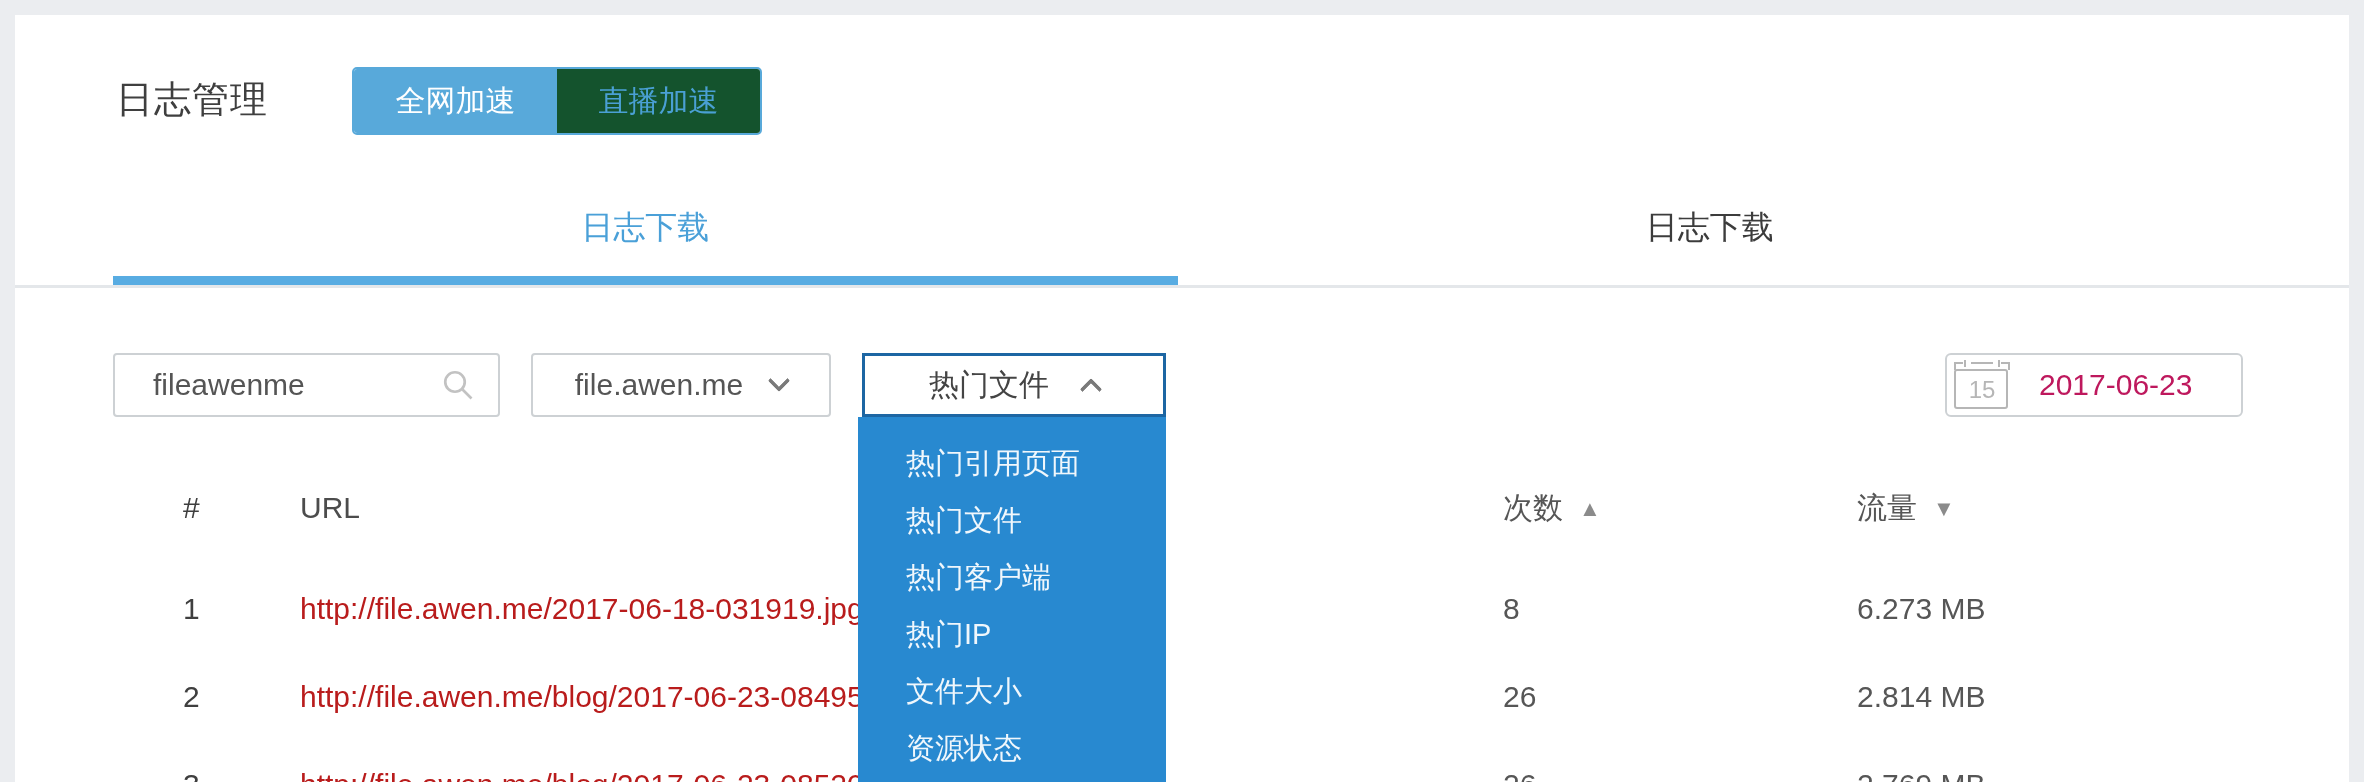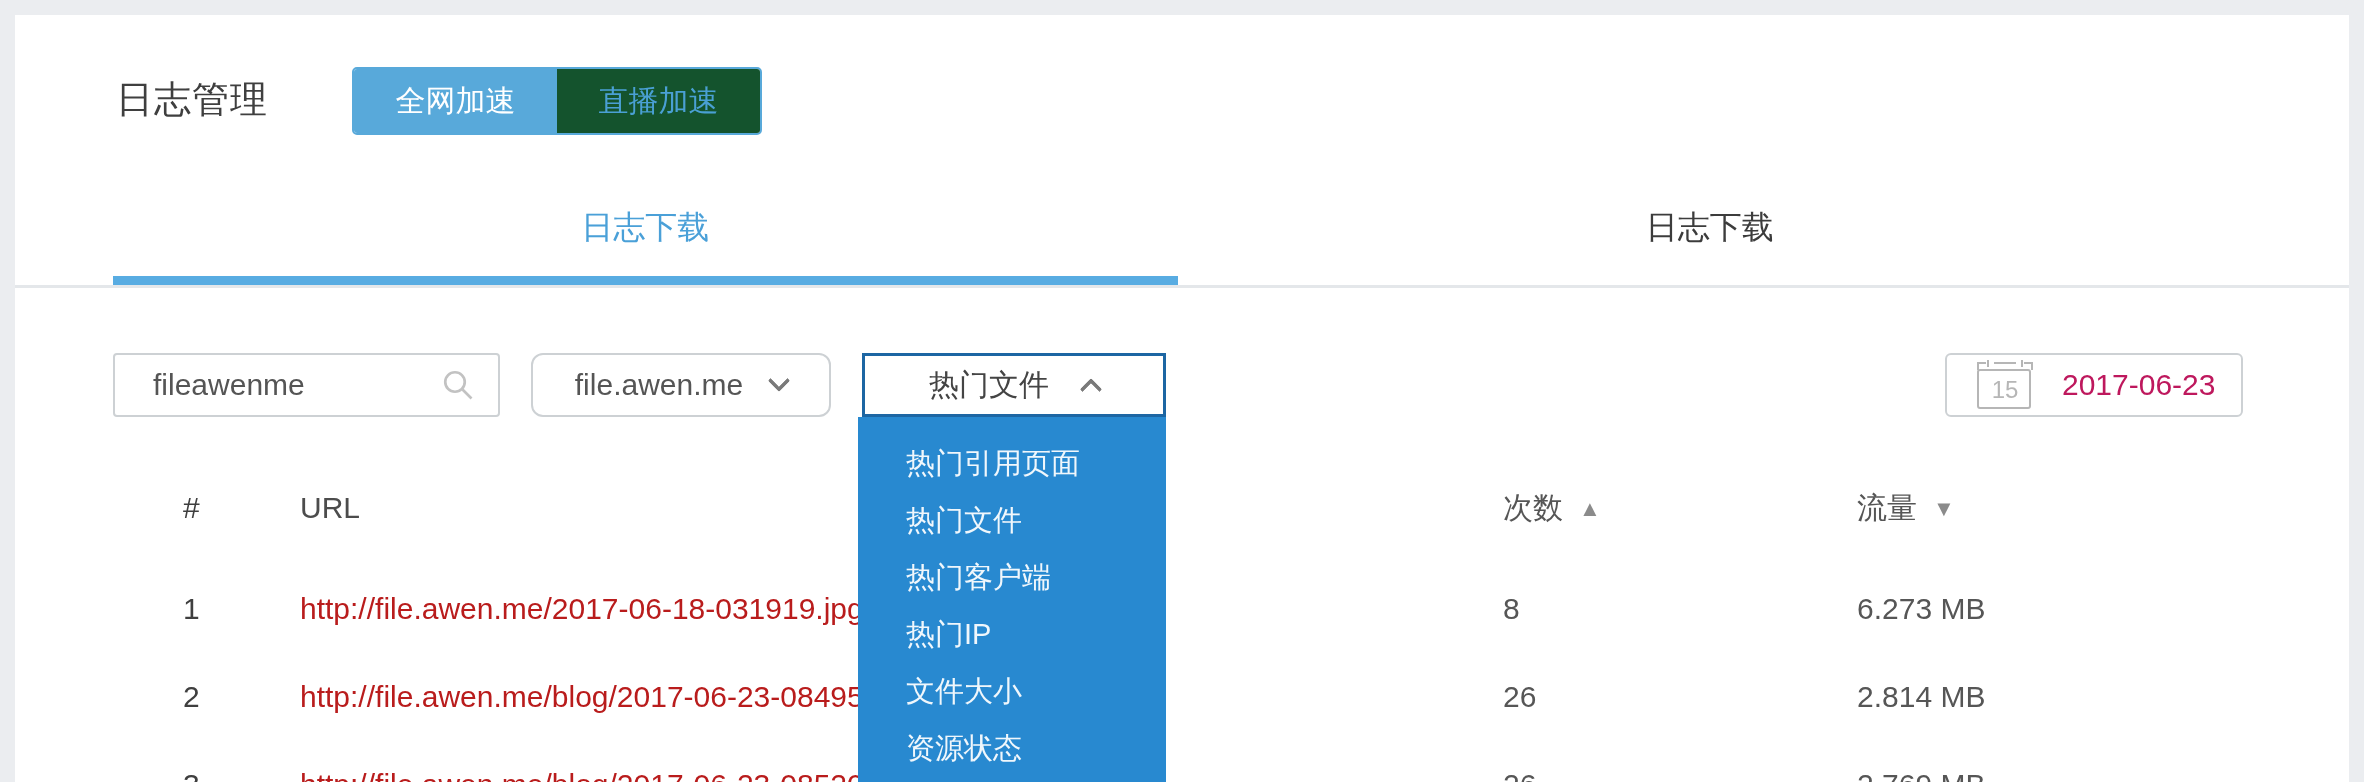--- a/index.html
+++ b/index.html
@@ -55,37 +55,37 @@
     border:2px solid #cdd1d4; border-radius:4px;
     display:flex; align-items:center; font-size:30px; color:#555;
   }
   .search-box { left:98px; width:387px; padding:0 22px 0 38px; }
   .search-box input {
     border:none; outline:none; flex:1; font-size:30px; color:#555;
     font-family:"Liberation Sans", sans-serif; background:transparent; min-width:0;
   }
   .search-box svg { flex:none; }
 
-  .domain-select { left:516px; width:300px; justify-content:center; gap:28px; cursor:pointer;border-radius:12px; }
+  .domain-select { left:516px; width:300px; justify-content:center; gap:28px; cursor:pointer; }
 
   .chev {
     width:16px; height:16px;
     border-right:4px solid #7a7a7a; border-bottom:4px solid #7a7a7a;
     border-radius:2px;
   }
   .chev.down { transform:rotate(45deg) translate(-3px,-3px); }
   .chev.up   { transform:rotate(-135deg) translate(-3px,-3px); }
 
   .type-trigger {
     left:847px; width:304px; justify-content:center; gap:34px;
     border:3px solid #1d66a3; border-radius:0; z-index:30; cursor:pointer;
     color:#444;
   }
 
-  .date-picker { left:1930px; width:298px; padding-left:27px; border-radius:6px; cursor:pointer; }
+  .date-picker { left:1930px; width:298px; padding-left:4px; border-radius:6px; cursor:pointer; }
   .date-picker .date-text { margin-left:26px; color:#be185d; }
 
   
   .dropdown-menu {
     position:absolute; left:843px; top:402px; width:308px; height:400px;
     background:#2889d0; z-index:25; padding-top:18px;
   }
   .menu-item {
     height:57px; line-height:57px; padding-left:48px;
     font-size:29px; color:#f0f7fc; cursor:pointer; white-space:nowrap;

